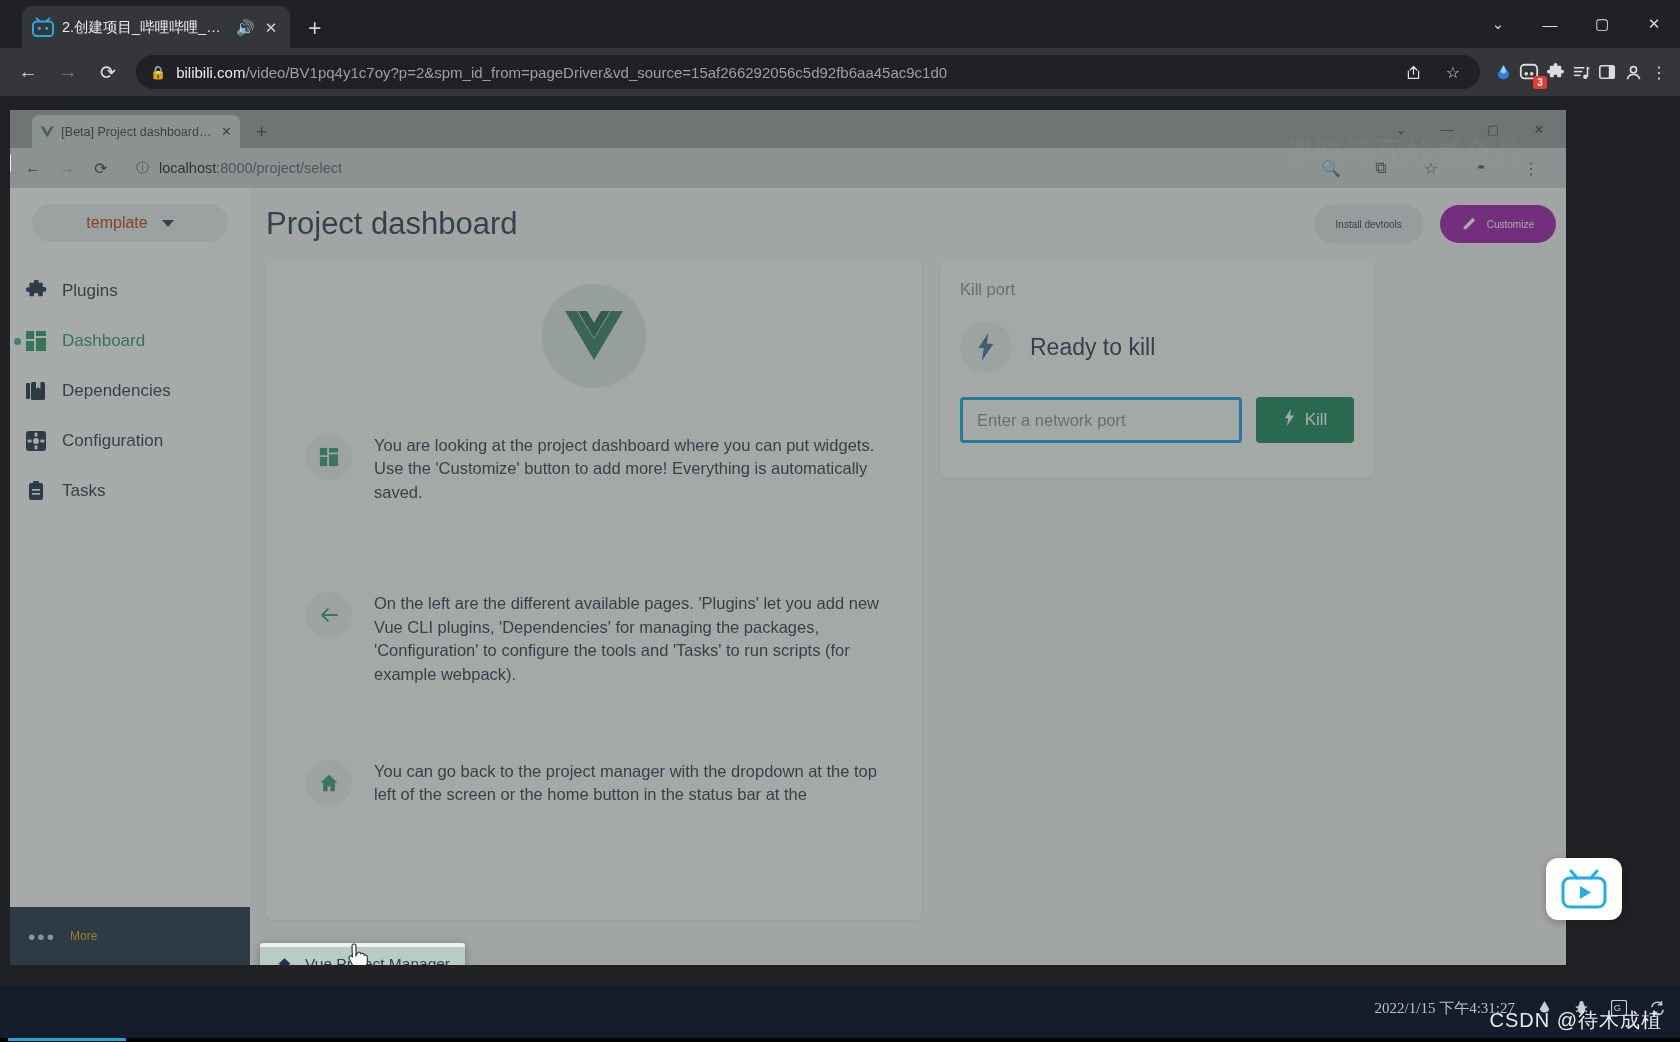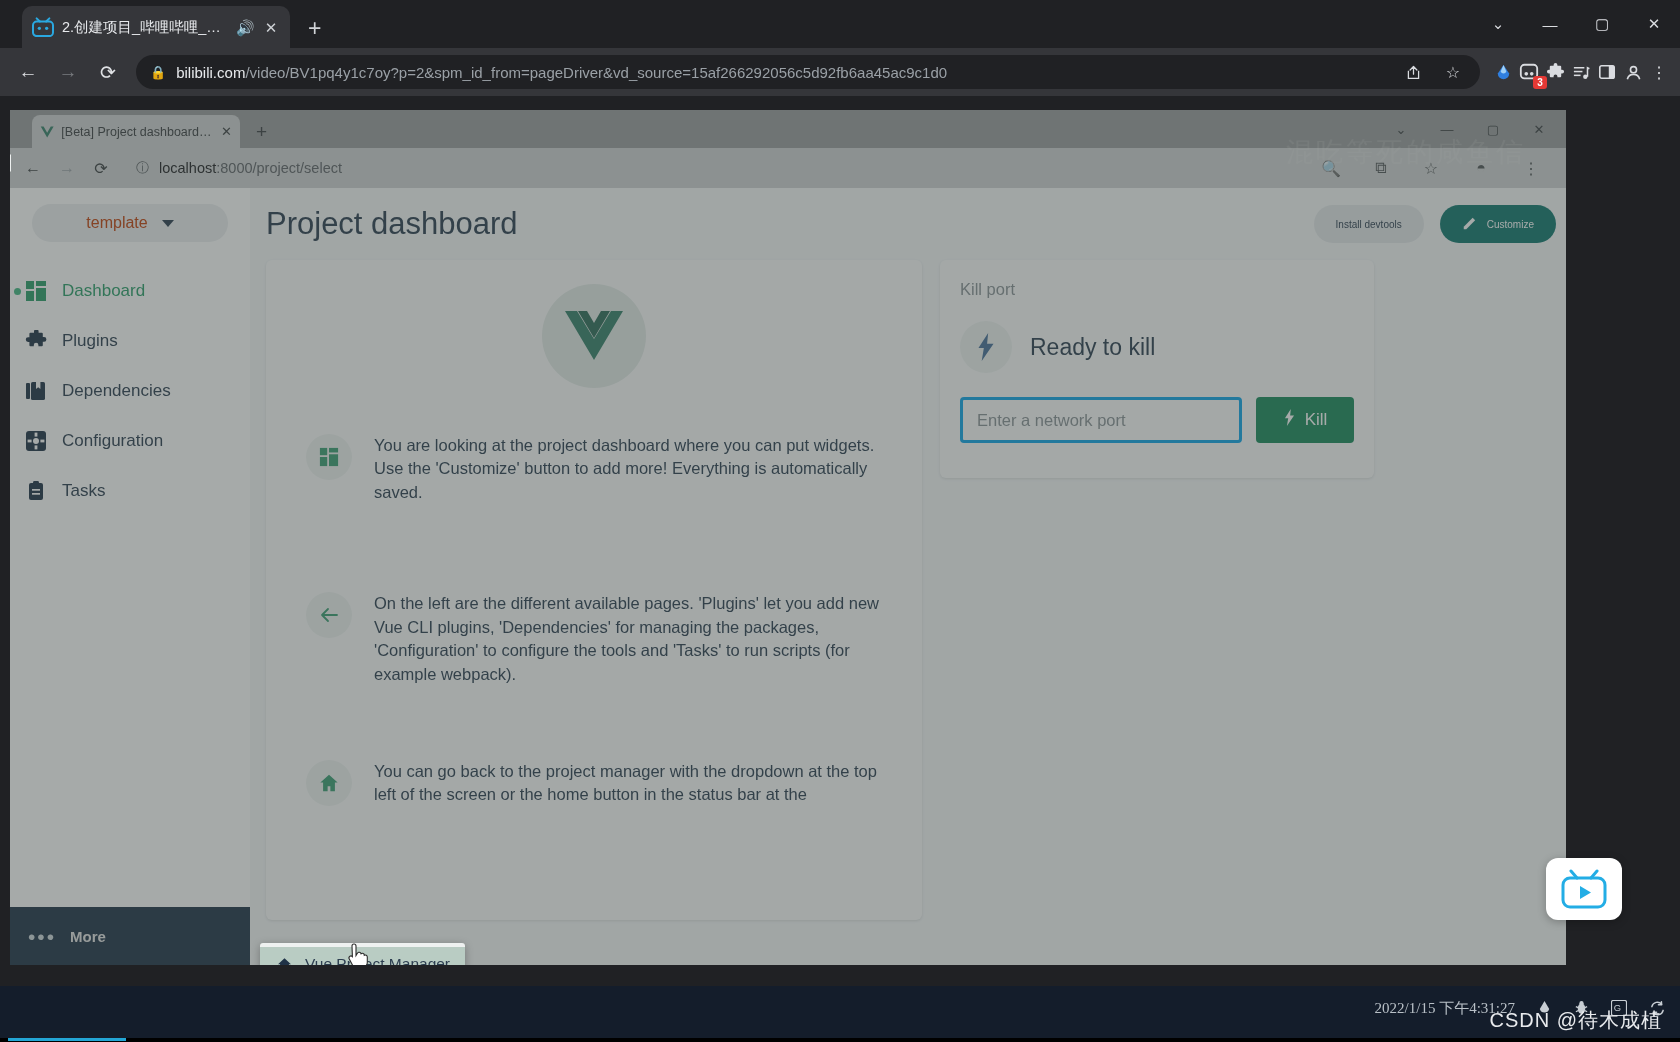--- a/index.html
+++ b/index.html
@@ -152,39 +152,39 @@
   }
   .nav-icon { width: 24px; height: 24px; flex: 0 0 24px; display:flex; align-items:center; justify-content:center; }
   .nav-label { font-size: 17px; color: #2c3e50; }
   .nav-item.active .nav-label { color: #2b9e6a; }
   .more-bar {
     margin-top: auto; height: 58px; background: #1f3247;
     display: flex; align-items: center; gap: 14px; padding-left: 18px;
     cursor: pointer;
   }
   .more-dots { color: #cfd8dc; font-size: 21px; letter-spacing: 2px; line-height: 1; }
-  .more-label { color: #e5e5e5; font-size: 15px; font-weight: bold; }
+  .more-label { color: #eab308; font-size: 12px; }
 
   .content {
     flex: 1 1 auto; background: #f5f7f8; display: flex; flex-direction: column;
     position: relative; overflow: hidden;
   }
   .content-header {
     height: 72px; flex: 0 0 72px; display: flex; align-items: center;
     padding: 0 10px 0 16px; gap: 14px;
   }
   .page-title { font-size: 31px; color: #2c3e50; font-weight: normal; }
   .hdr-actions { margin-left: auto; display: flex; align-items: center; gap: 16px; }
   .btn {
     height: 38px; border-radius: 19px; display: flex; align-items: center;
     gap: 9px; padding: 0 22px; font-size: 10px; cursor: pointer; border: none;
     font-family: "Liberation Sans", sans-serif;
   }
   .btn-light { background: #e4e7e9; color: #2c3e50; }
-  .btn-primary { background: #0f766e; color: #ffffff; justify-content: flex-end; }
+  .btn-primary { background: #a21caf; color: #ffffff; justify-content: flex-end; }
 
   .cards {
     flex: 1 1 auto; display: flex; gap: 18px; padding: 0 16px 0 16px; align-items: flex-start;
   }
   .card {
     background: #fbfcfc; border-radius: 6px;
     box-shadow: 0 1px 3px rgba(0,0,0,0.10);
   }
   .card-welcome { flex: 0 0 656px; height: 660px; position: relative; overflow: hidden; }
   .card-killport { flex: 0 0 434px; height: 218px; position: relative; }
@@ -422,40 +422,40 @@
 
     <div class="vue-app">
 
       <div class="sidebar">
         <div class="project-select">
           <span class="ps-label">template</span>
           <span class="caret"></span>
         </div>
 
         <div class="nav-list">
+          <div class="nav-item">
+            <span class="nav-icon">
+              <svg width="22" height="22" viewBox="0 0 22 22">
+                  <path d="M9 1.5a2.3 2.3 0 0 1 4.6 0v1.2h3.2a1 1 0 0 1 1 1v3.4h1.3a2.3 2.3 0 0 1 0 4.6h-1.3v3.6a1 1 0 0 1-1 1h-3.4v-1.2a2.3 2.3 0 0 0-4.6 0v1.2H5.4a1 1 0 0 1-1-1v-3.4H3.1a2.3 2.3 0 0 1 0-4.6h1.3V3.7a1 1 0 0 1 1-1H9z" fill="#1f3247"></path>
+                </svg>
+            </span>
+            <span class="nav-label">Plugins</span>
+          </div>
+
           <div class="nav-item active">
             <span class="nav-dot"></span>
             <span class="nav-icon">
               <svg width="22" height="22" viewBox="0 0 22 22">
                   <rect x="1" y="1" width="8" height="8" fill="#2b9e6a"></rect>
                   <rect x="11" y="1" width="10" height="5" fill="#2b9e6a"></rect>
                   <rect x="1" y="11" width="8" height="10" fill="#2b9e6a"></rect>
                   <rect x="11" y="8" width="10" height="13" fill="#2b9e6a"></rect>
                 </svg>
             </span>
             <span class="nav-label">Dashboard</span>
-          </div>
-
-          <div class="nav-item">
-            <span class="nav-icon">
-              <svg width="22" height="22" viewBox="0 0 22 22">
-                  <path d="M9 1.5a2.3 2.3 0 0 1 4.6 0v1.2h3.2a1 1 0 0 1 1 1v3.4h1.3a2.3 2.3 0 0 1 0 4.6h-1.3v3.6a1 1 0 0 1-1 1h-3.4v-1.2a2.3 2.3 0 0 0-4.6 0v1.2H5.4a1 1 0 0 1-1-1v-3.4H3.1a2.3 2.3 0 0 1 0-4.6h1.3V3.7a1 1 0 0 1 1-1H9z" fill="#1f3247"></path>
-                </svg>
-            </span>
-            <span class="nav-label">Plugins</span>
           </div>
 
           <div class="nav-item">
             <span class="nav-icon">
               <svg width="22" height="22" viewBox="0 0 22 22">
                   <rect x="1" y="3" width="4" height="16" rx="1" fill="#1f3247"></rect>
                   <rect x="6" y="2" width="14" height="18" rx="1.6" fill="#1f3247"></rect>
                   <path d="M11 2v7l2.2-1.7L15.4 9V2z" fill="#ffffff"></path>
                 </svg>
             </span>

